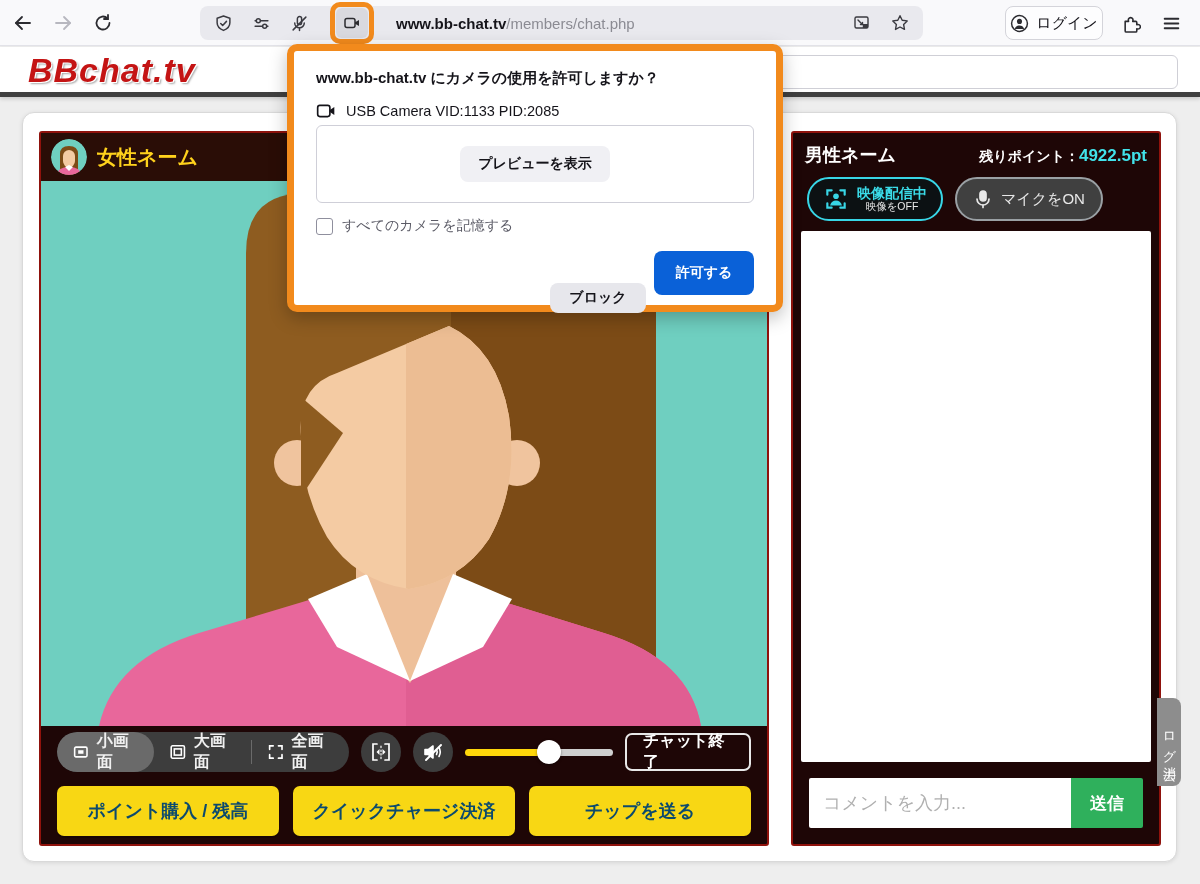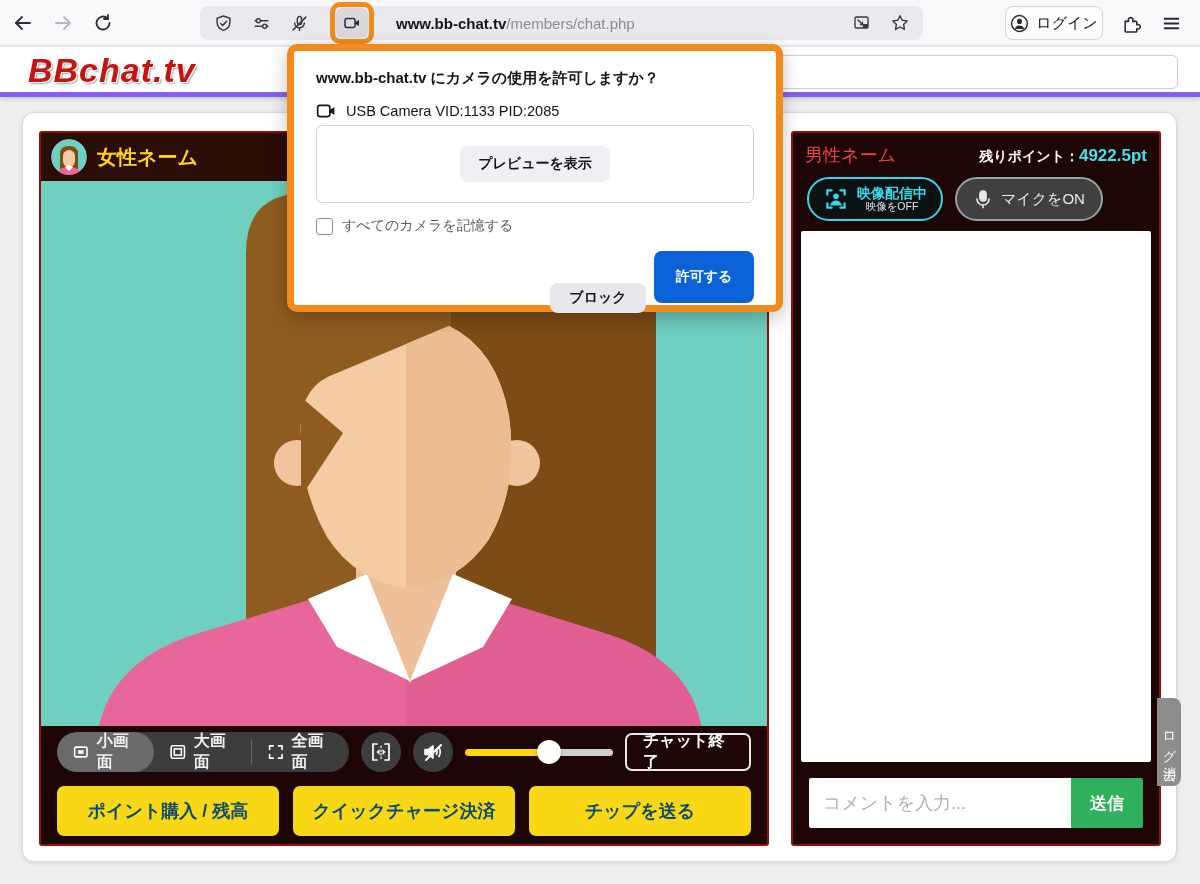--- a/index.html
+++ b/index.html
@@ -13,21 +13,21 @@
   .tb-btn.disabled { color:#b7b7bf; }
   .urlbar { position:absolute; left:200px; top:6px; width:723px; height:34px; background:#e9e9ee; border-radius:8px; display:flex; align-items:center; padding:0 10px;gap:12px; }
   .urlbar .icn { width:26px; height:26px; display:flex; align-items:center; justify-content:center; color:#3a3a40; flex:0 0 auto; }
   .cam-chip-wrap { position:relative; width:44px; height:42px; margin-left:6px; margin-right:4px; display:flex; align-items:center; justify-content:center; border:5px solid #f28a1c; border-radius:10px; background:transparent; flex:0 0 auto; }
   .cam-chip { width:32px; height:30px; background:#d9d9df; border-radius:6px; display:flex; align-items:center; justify-content:center; color:#2b2b30; }
   .url-text { margin-left:6px; font-size:15px; color:#8b8b93; white-space:nowrap; overflow:hidden; flex:1 1 auto; }
   .url-text b { color:#15141a; font-weight:bold; }
   .login-btn { position:absolute; left:1005px; top:6px; width:98px; height:34px; border:1px solid #d4d4da; border-radius:8px; background:#fdfdfe; display:flex; align-items:center; justify-content:center; gap:7px; font-size:15px; color:#15141a; cursor:pointer; }
 
   
-  .site-header { position:absolute; left:0; top:47px; width:1200px; height:50px; background:#ffffff; border-bottom:5px solid #8b5cf6; box-shadow:0 2px 4px rgba(0,0,0,.15); z-index:10; }
+  .site-header { position:absolute; left:0; top:47px; width:1200px; height:50px; background:#ffffff; border-bottom:5px solid #404040; box-shadow:0 2px 4px rgba(0,0,0,.15); z-index:10; }
   .logo { position:absolute; left:28px; top:4px; font-size:34px; font-weight:900; font-style:italic; color:#c41414; letter-spacing:1px; text-shadow:1px 1px 0 #fff,2px 2px 2px #a9a9a9; }
   .header-box { position:absolute; left:560px; top:8px; width:618px; height:34px; background:#fff; border:1px solid #cfcfd6; border-radius:6px; }
 
   
   .card { position:absolute; left:22px; top:112px; width:1155px; height:750px; background:#ffffff; border:1px solid #d9d9d9; border-radius:12px; box-shadow:0 1px 4px rgba(0,0,0,.10); }
 
   
   .video-panel { position:absolute; left:16px; top:18px; width:730px; height:715px; background:#1e0606; border:2px solid #8f120c; border-radius:3px; display:flex; flex-direction:column; }
   .video-header { height:48px; background:#2a0d06; display:flex; align-items:center; gap:10px; padding:0 10px; flex:0 0 auto; }
   .avatar-circle { width:36px; height:36px; border-radius:50%; overflow:hidden; flex:0 0 auto; }
@@ -42,21 +42,21 @@
   .vol { position:relative; width:148px; height:40px; flex:0 0 auto; cursor:pointer; }
   .vol-track { position:absolute; left:0; right:0; top:17px; height:7px; border-radius:4px; background:linear-gradient(to right,#ffd60a 0 var(--pct,57%),#cfcfcf var(--pct,57%) 100%); }
   .vol-thumb { position:absolute; top:8px; left:calc(var(--pct,57%) - 12px); width:24px; height:24px; border-radius:50%; background:#fff; box-shadow:0 1px 3px rgba(0,0,0,.4); }
   .end-chat { margin-left:auto; height:38px; padding:0 16px; border:2px solid #e8e8e8; border-radius:7px; color:#fff; font-size:16px; font-weight:bold; display:flex; align-items:center; background:transparent; cursor:pointer; }
   .actions-row { flex:1 1 auto; display:flex; align-items:center; gap:14px; padding:0 16px; }
   .yellow-btn { flex:1 1 0; height:50px; background:#f8d714; border-radius:7px; color:#0c4a6e; font-size:18px; font-weight:bold; display:flex; align-items:center; justify-content:center; cursor:pointer; box-shadow:0 2px 0 rgba(0,0,0,.25); }
 
   
   .chat-panel { position:absolute; left:768px; top:18px; width:370px; height:715px; background:#1e0606; border:2px solid #8f120c; border-radius:3px; display:flex; flex-direction:column; }
   .chat-head { display:flex; align-items:baseline; justify-content:space-between; padding:10px 12px 4px 12px; }
-  .male-name { color:#ef4444; font-size:18px; font-weight:normal; }
+  .male-name { color:#ffffff; font-size:18px; font-weight:bold; }
   .points { font-size:14px; color:#fff; font-weight:bold; }
   .points .val { color:#41e2ea; font-size:17px; }
   .chat-btns { display:flex; gap:12px; padding:6px 12px 10px 14px; align-items:center; }
   .broadcast-btn { display:flex; align-items:center; gap:8px; background:#0c1113; border:2px solid #38d6e6; border-radius:22px; height:44px; padding:0 14px; cursor:pointer; }
   .broadcast-txt { display:flex; flex-direction:column; align-items:center; line-height:1.1; }
   .broadcast-main { color:#3adbe8; font-size:14px; font-weight:bold; }
   .broadcast-sub { color:#e8e8e8; font-size:10.5px; }
   .mic-btn { display:flex; align-items:center; gap:8px; background:#404040; border:2px solid #9aa0a4; border-radius:22px; height:44px; padding:0 16px; color:#e8e8e8; font-size:15px; cursor:pointer; }
   .chat-log { flex:1 1 auto; margin:0 8px; background:#ffffff; border-radius:2px; }
   .chat-input-row { flex:0 0 auto; margin:16px; height:50px; display:flex; }
@@ -68,21 +68,21 @@
   
   .perm-dialog { position:absolute; left:287px; top:44px; width:496px; height:268px; background:#fff; border:7px solid #f28a1c; border-radius:10px; box-shadow:0 6px 18px rgba(0,0,0,.25); z-index:50; padding:18px 22px; }
   .perm-title { font-size:15px; font-weight:bold; color:#15141a; }
   .perm-device { display:flex; align-items:center; gap:10px; margin-top:13px; font-size:14.5px; color:#15141a; }
   .perm-preview { margin-top:4px; height:78px; border:1px solid #cfcfd8; border-radius:6px; display:flex; align-items:center; justify-content:center; }
   .preview-btn { background:#f0f0f4; border:none; border-radius:8px; padding:9px 18px; font-size:14px; font-weight:bold; color:#15141a; cursor:pointer; font-family:inherit; }
   .perm-remember { display:flex; align-items:center; gap:9px; margin-top:14px; font-size:14px; color:#5b5b66; }
   .perm-checkbox { width:17px; height:17px; border:1.5px solid #8f8f9d; border-radius:3px; background:#fff; cursor:pointer; flex:0 0 auto; }
   .perm-actions { display:flex; justify-content:flex-end; gap:8px; margin-top:16px; }
   .block-btn { min-width:96px; height:30px; background:#e7e7ec; border:none; border-radius:8px; font-size:14px; font-weight:bold; color:#15141a; cursor:pointer; font-family:inherit;margin-top:32px; }
-  .allow-btn { min-width:100px; height:52px; background:#0a61d8; border:none; border-radius:8px; font-size:14px; font-weight:bold; color:#fff; cursor:pointer; font-family:inherit; }
+  .allow-btn { min-width:100px; height:44px; background:#0a61d8; border:none; border-radius:8px; font-size:14px; font-weight:bold; color:#fff; cursor:pointer; font-family:inherit; }
 </style>
 </head>
 <body>
 
 <div class="toolbar">
   <div class="tb-btn" style="left:8px;">
     <svg width="20" height="20" viewBox="0 0 20 20" fill="none" stroke="currentColor" stroke-width="1.8" stroke-linecap="round" stroke-linejoin="round">
         <path d="M17 10H3"></path>
         <path d="M9 4l-6 6 6 6"></path>
       </svg>

